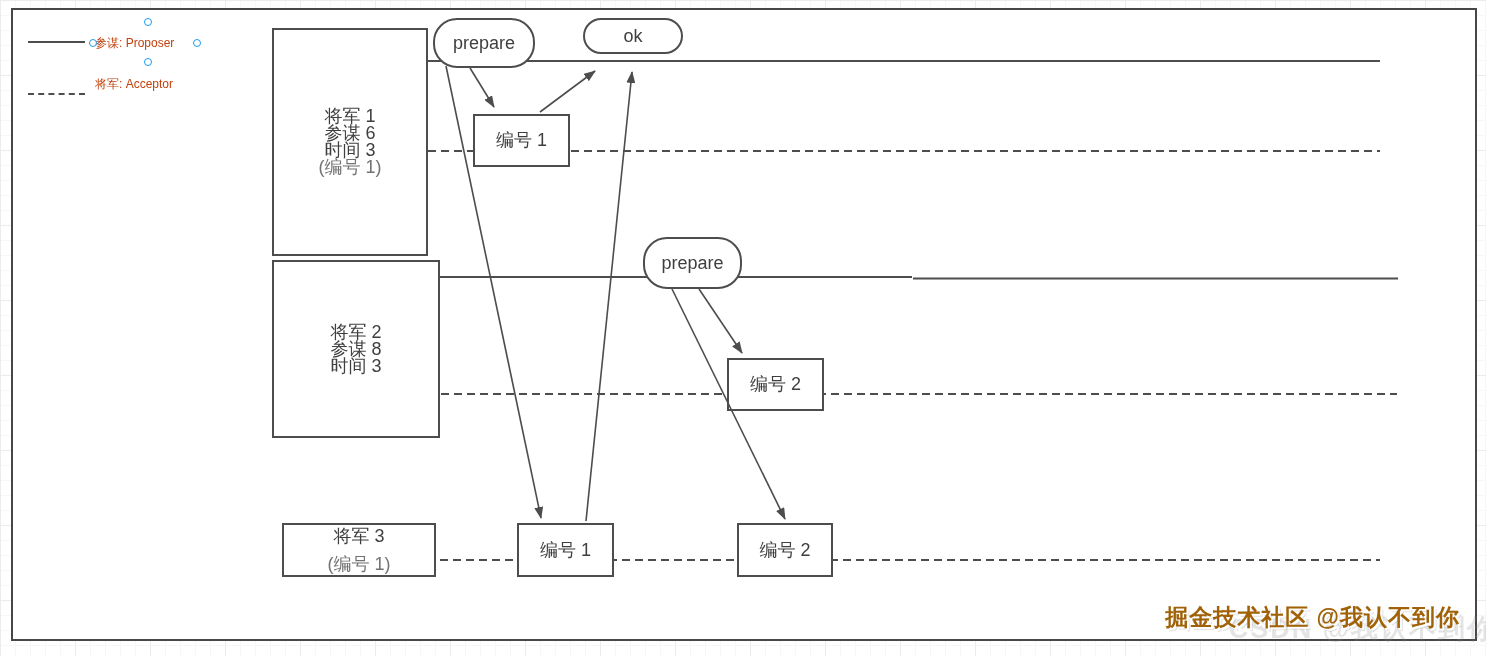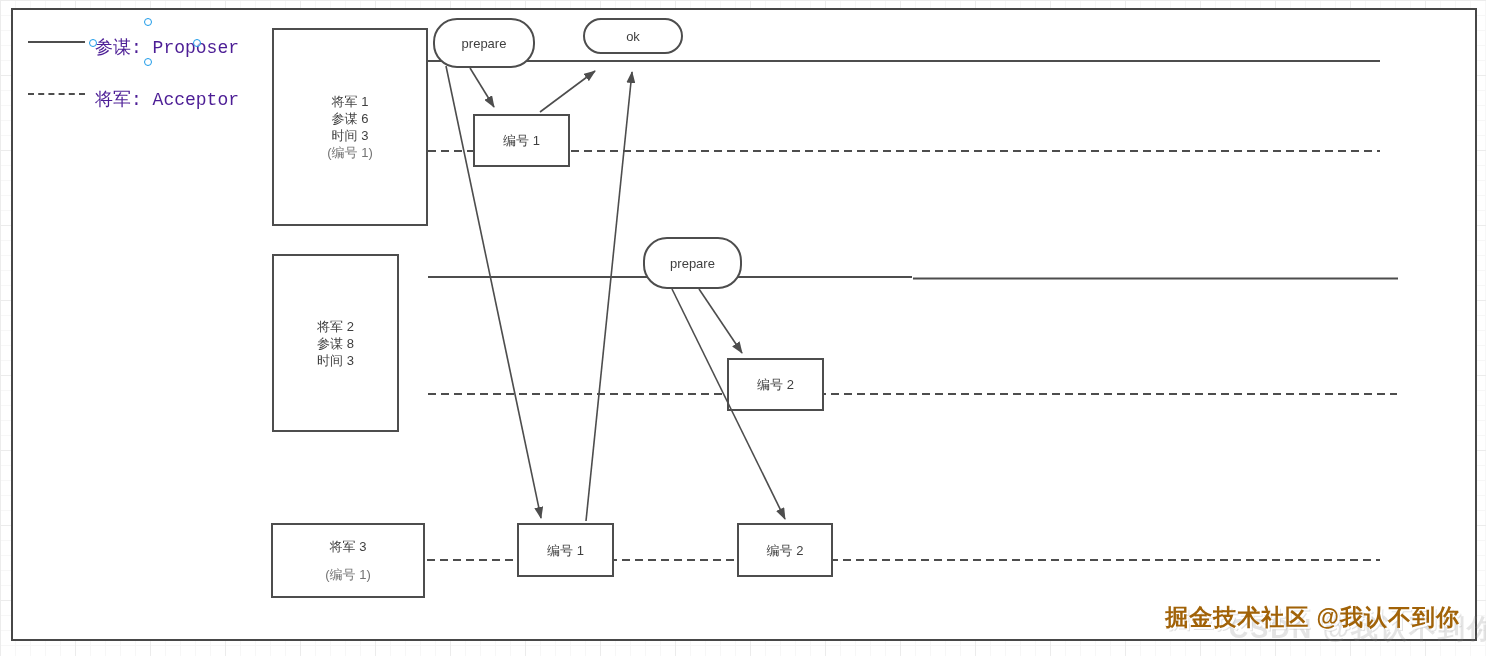--- a/index.html
+++ b/index.html
@@ -26,29 +26,29 @@
   }
   svg.layer { position: absolute; left: 0; top: 0; z-index: 1; }
   svg.arrows { z-index: 3; }
   .shape {
     position: absolute;
     box-sizing: border-box;
     background: #ffffff;
     border: 2px solid #4d4d4d;
     display: flex; flex-direction: column;
     align-items: center; justify-content: center;
-    font-size: 13px; line-height: 17px;
+    font-size: 18px; line-height: 17px;
     color: #3f3f3f;
     z-index: 2;
     text-align: center;
   }
   .rounded { border-radius: 24px; }
   .hl { color: #737373; }
   .legend-label {
-    position: absolute; font-size: 18px; color: #4c1d95; z-index: 2; white-space: nowrap; font-family: Liberation Mono, monospace;
+    position: absolute; font-size: 12px; color: #c2410c; z-index: 2; white-space: nowrap;
   }
   .legend-line { position: absolute; width: 57px; height: 0; z-index: 2; }
   .handle {
     position: absolute; width: 8px; height: 8px;
     border: 1.5px solid #1e9be9; border-radius: 50%;
     box-sizing: border-box; background: rgba(255,255,255,0.6);
     z-index: 4;
   }
   .wm-main {
     position: absolute; right: 26px; top: 602px;
@@ -74,41 +74,41 @@
   <line x1="428" y1="151" x2="1380" y2="151" stroke="#4d4d4d" stroke-width="2" stroke-dasharray="8 5"></line>
   <line x1="428" y1="277" x2="912" y2="277" stroke="#4d4d4d" stroke-width="2"></line>
   <line x1="913" y1="278.5" x2="1398" y2="278.5" stroke="#4d4d4d" stroke-width="2"></line>
   <line x1="428" y1="394" x2="1397" y2="394" stroke="#4d4d4d" stroke-width="2" stroke-dasharray="8 5"></line>
   <line x1="427" y1="560" x2="1380" y2="560" stroke="#4d4d4d" stroke-width="2" stroke-dasharray="8 5"></line>
 </svg>
 
 <div class="legend-line" style="left:28px; top:41px; border-top:2px solid #4d4d4d;"></div>
 <div class="legend-label" style="left:95px; top:35px;">参谋: Proposer</div>
 <div class="legend-line" style="left:28px; top:93px; border-top:2px dashed #4d4d4d;"></div>
-<div class="legend-label" style="left:95px; top:87px;">将军: Acceptor</div>
+<div class="legend-label" style="left:95px; top:76px;">将军: Acceptor</div>
 
 <div class="handle" style="left:144px; top:18px;"></div>
 <div class="handle" style="left:89px;  top:39px;"></div>
 <div class="handle" style="left:193px; top:39px;"></div>
 <div class="handle" style="left:144px; top:58px;"></div>
 
-<div class="shape" style="left:272px; top:28px; width:156px; height:198px;">
+<div class="shape" style="left:272px; top:28px; width:156px; height:228px;">
   <span>将军 1</span>
   <span>参谋 6</span>
   <span>时间 3</span>
   <span class="hl">(编号 1)</span>
 </div>
 
-<div class="shape" style="left:272px; top:254px; width:127px; height:178px;">
+<div class="shape" style="left:272px; top:260px; width:168px; height:178px;">
   <span>将军 2</span>
   <span>参谋 8</span>
   <span>时间 3</span>
 </div>
 
-<div class="shape" style="left:271px; top:523px; width:154px; height:75px;gap:11px;">
+<div class="shape" style="left:282px; top:523px; width:154px; height:54px;gap:11px;">
   <span>将军 3</span>
   <span class="hl">(编号 1)</span>
 </div>
 
 <div class="shape rounded" style="left:433px; top:18px; width:102px; height:50px;">
   <span>prepare</span>
 </div>
 
 <div class="shape rounded" style="left:583px; top:18px; width:100px; height:36px;">
   <span>ok</span>

